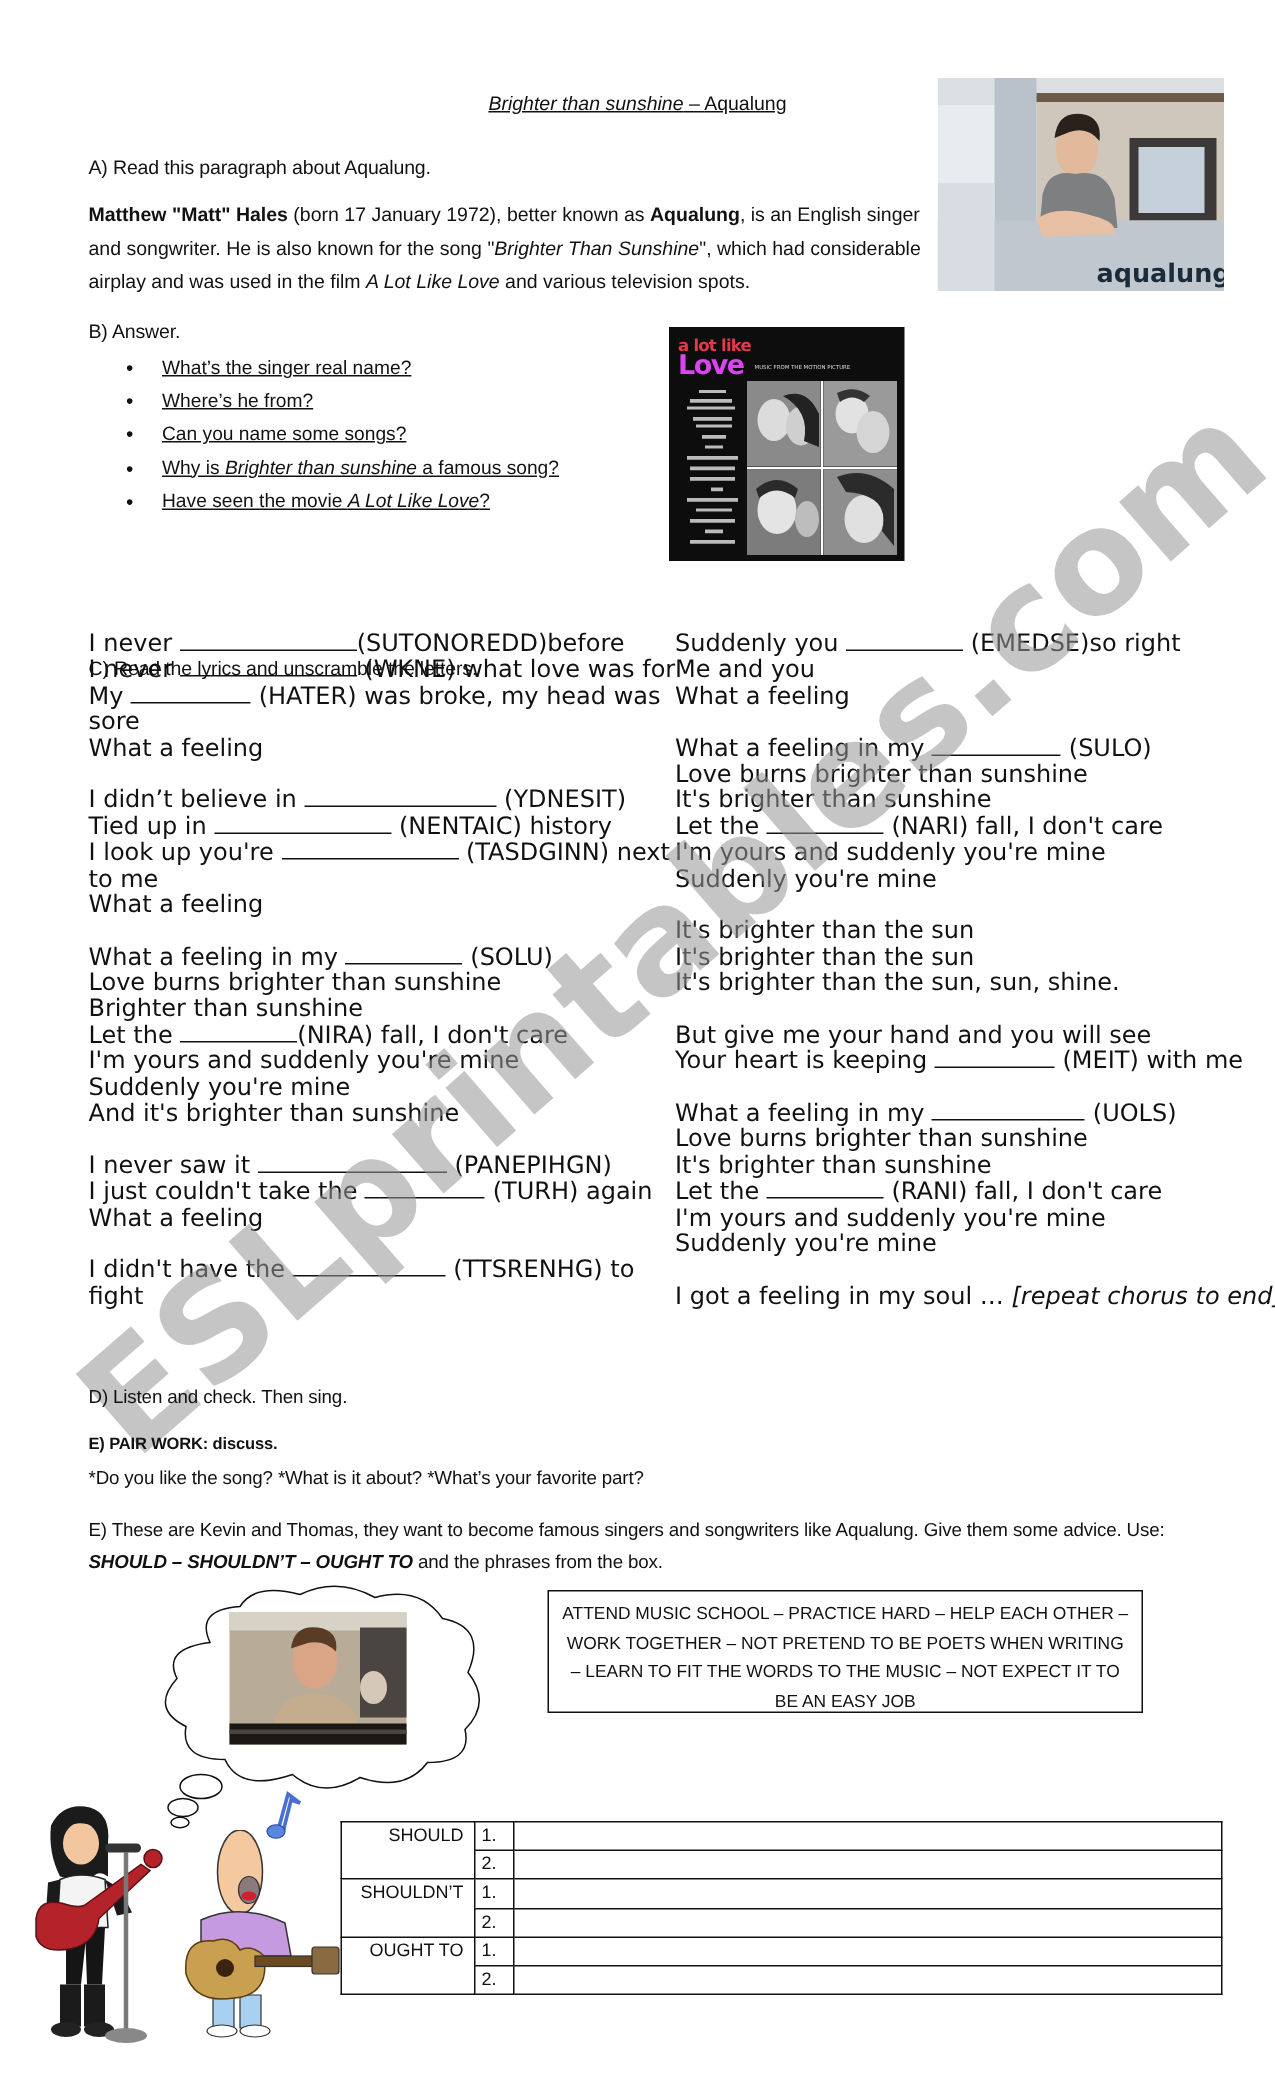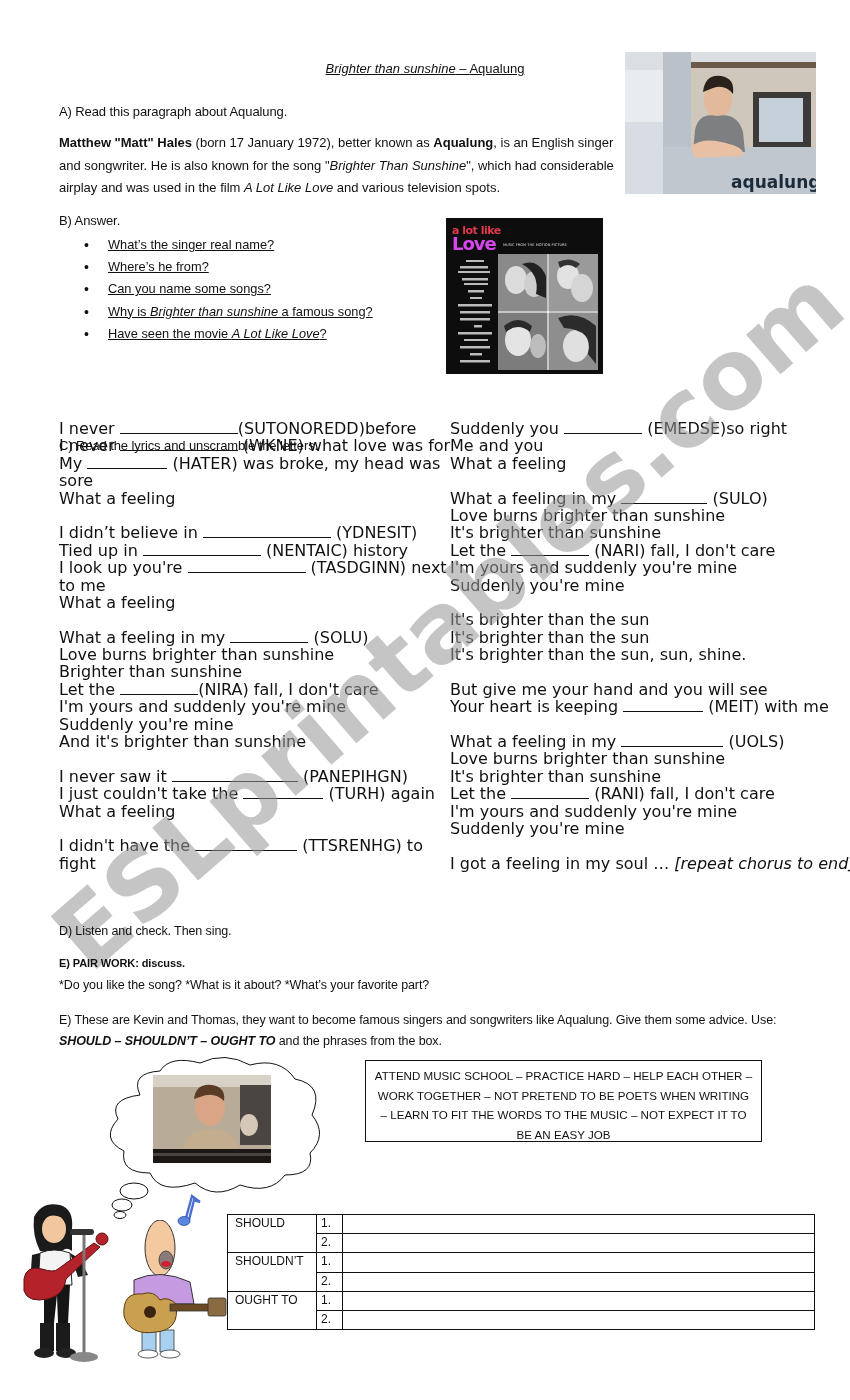--- a/index.html
+++ b/index.html
@@ -18,21 +18,21 @@
   .qlist li::before { content: "•"; position: absolute; left: 0; font-size: 14px; }
   .lyr { line-height: 17.4px; }
   .lyr div { height: 17.4px; white-space: nowrap; }
   .lyr .gap { height: 17.4px; }
   .blank { display: inline-block; border-bottom: 1px solid #111; height: 11px; vertical-align: baseline; }
   .watermark { left: 95px; top: 400px; transform: rotate(-42deg); transform-origin: left top; font-family: "DejaVu Sans", sans-serif; font-weight: bold; font-size: 96px; color: rgba(150,150,150,0.55); white-space: nowrap; pointer-events: none; }
   .phrase-box { left: 365px; top: 1060px; width: 397px; height: 82px; border: 1.3px solid #111; text-align: center; font-family: "Liberation Sans", sans-serif; font-size: 11.6px; line-height: 19.5px; padding: 5px 8px; }
   table.adv { border-collapse: collapse; position: absolute; left: 227px; top: 1214px; width: 588px; font-family: "Liberation Sans", sans-serif; font-size: 12px; }
   table.adv td { border: 1px solid #111; height: 19.2px; vertical-align: top; padding: 1px 7px; }
   table.adv td.num { width: 26px; padding: 1px 4px; }
-  table.adv td.lbl { width: 89px; }
+  table.adv td.lbl { width: 89px; text-align: right; }
 </style>
 </head>
 <body>
 
 <div class="abs title">
   <i>Brighter than sunshine</i><span> – </span><span>Aqualung</span>
 </div>
 
 <div class="abs cal" style="left:59px; top:104px; font-size:13px;">A) Read this paragraph about Aqualung.</div>
 <div class="abs para">

